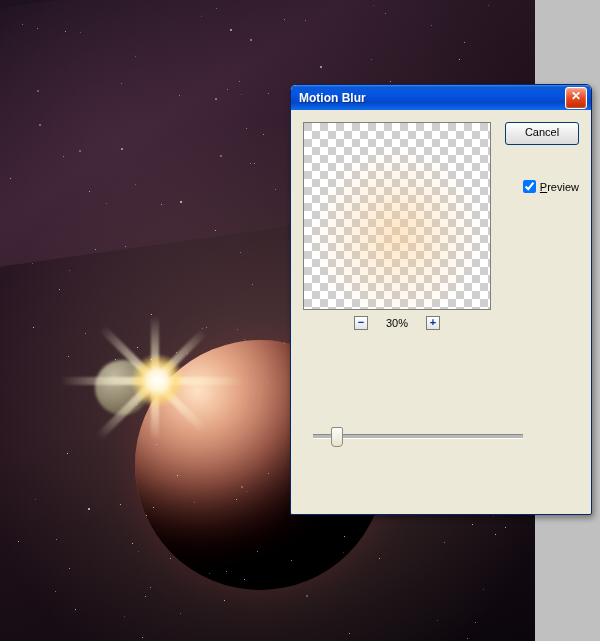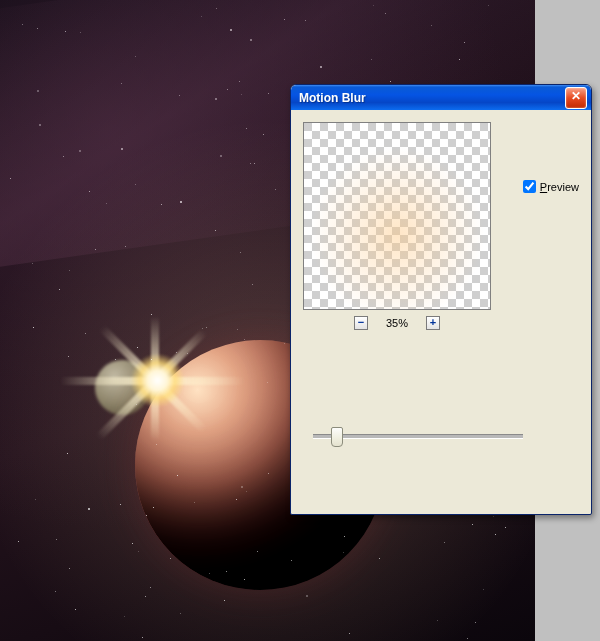--- a/index.html
+++ b/index.html
@@ -529,27 +529,28 @@
       </div>
     </div>
     <div class="dialog-body">
 
       <div class="preview-box"></div>
 
       <div class="zoom-row">
         <div class="zoom-btn">
           <span>−</span>
         </div>
-        <span>35%</span>
+        <span>30%</span>
         <div class="zoom-btn">
           <span>+</span>
         </div>
       </div>
 
       <div class="side-buttons">
+        <div class="winbtn">Cancel</div>
       </div>
 
       <label class="previewchk">
         <input type="checkbox" id="previewChk" checked="" style="">
         <span><span class="ul">P</span><span>review</span></span>
       </label>
 
 
 
       <div class="slider-wrap">

